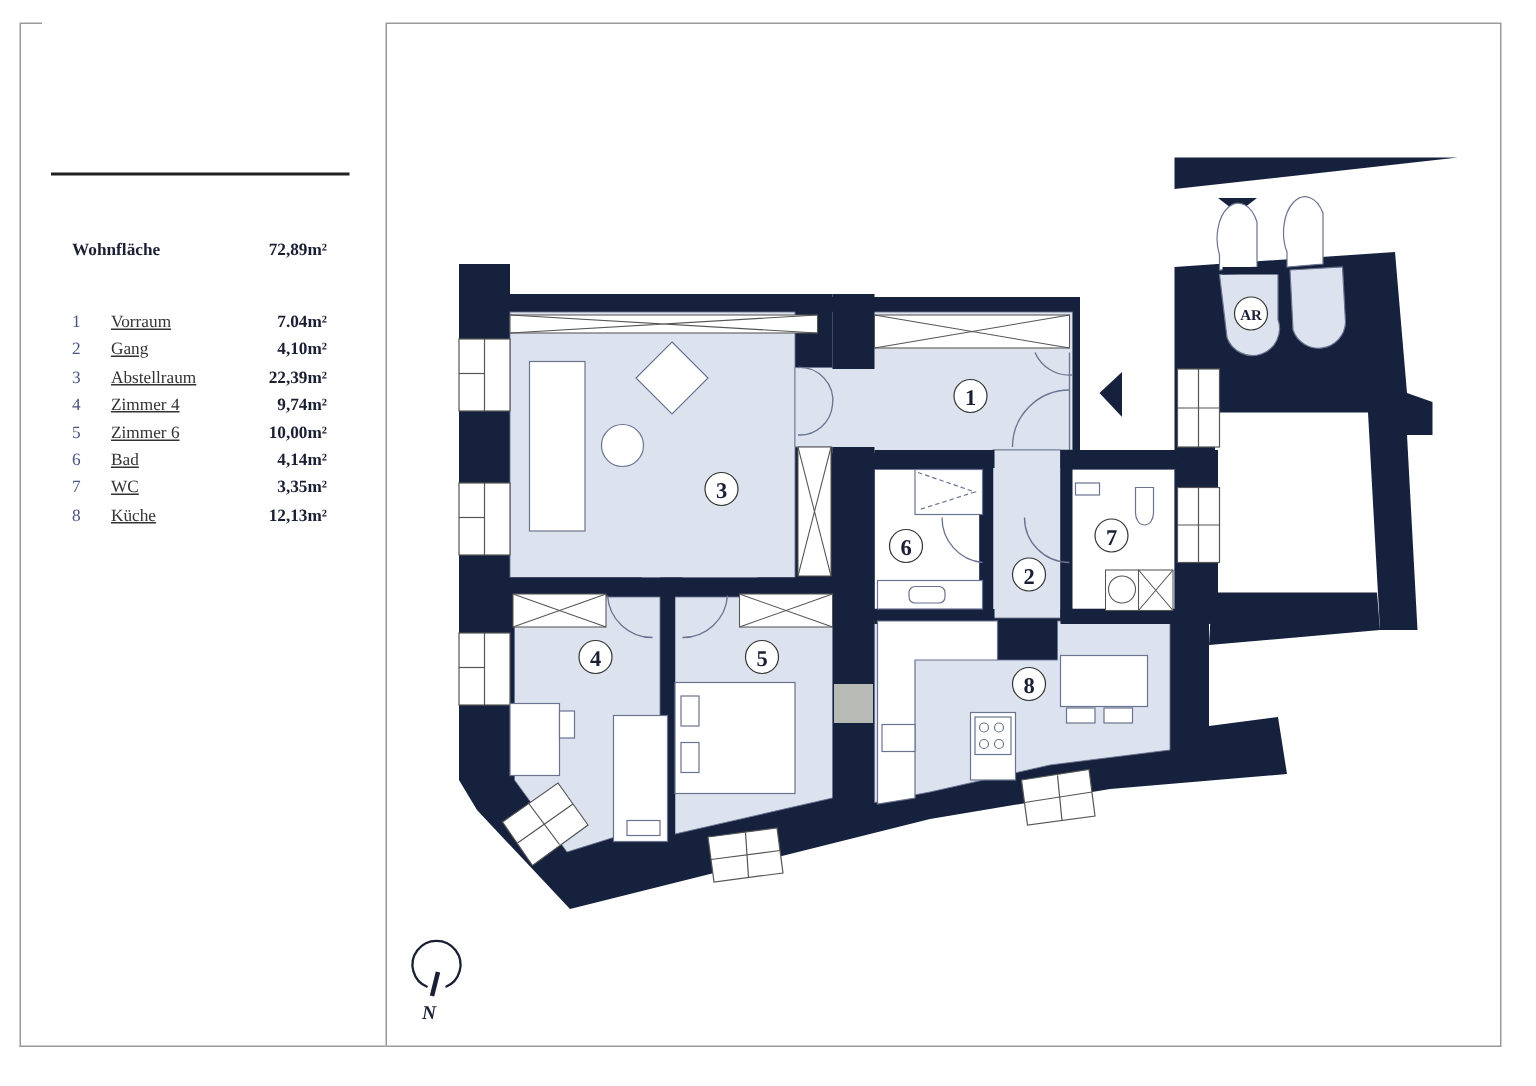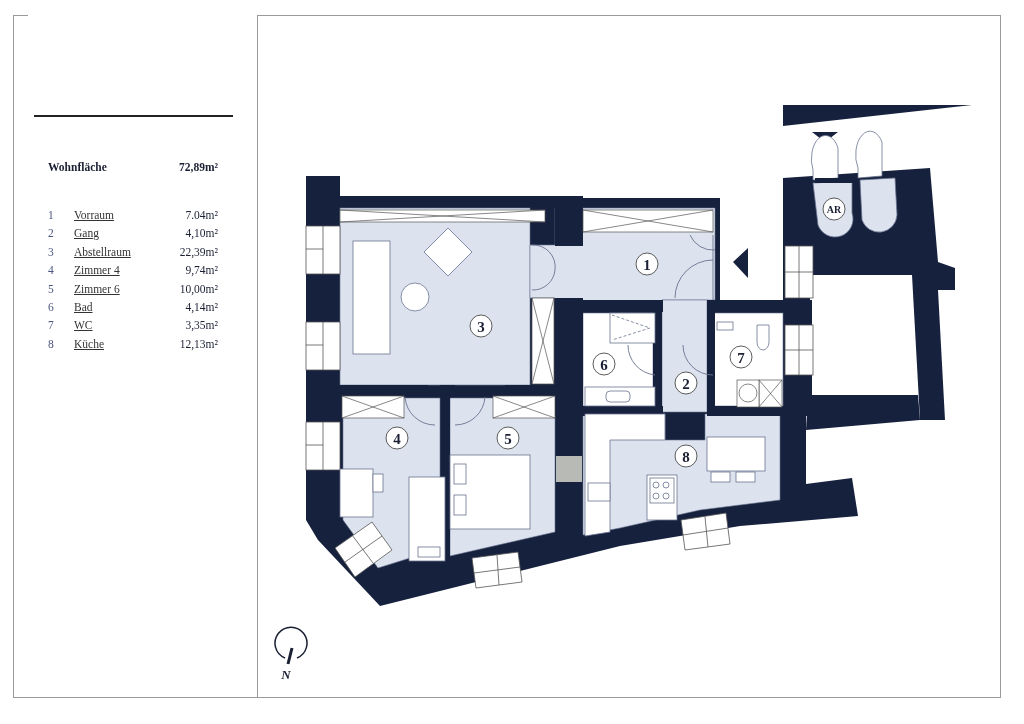--- a/index.html
+++ b/index.html
@@ -10,21 +10,21 @@
   .frame-left::before { content: ""; position: absolute; left: 0; top: 0; width: 14px; border-top: 1px solid #9a9a9a; }
   .frame-right { position: absolute; left: 257px; top: 15px; width: 744px; height: 683px;
                  border: 1px solid #9a9a9a; box-sizing: border-box; }
   .rule { position: absolute; left: 34px; top: 115px; width: 199px; height: 2px; background: #222; }
   .summary { position: absolute; left: 48px; top: 158px; width: 170px; font-size: 11.5px; font-weight: bold; }
   .summary .row { display: flex; justify-content: space-between; height: 18px; line-height: 18px; }
   .rooms { position: absolute; left: 48px; top: 206px; width: 170px; font-size: 11.5px; }
   .rooms .row { display: flex; height: 18.4px; line-height: 18.4px; }
   .rooms .num { width: 26px; color: #4a5480; }
   .rooms .name { flex: 1; color: #333; text-decoration: underline; }
-  .rooms .area { font-weight: normal; text-align: right; }
+  .rooms .area { font-weight: bold; text-align: right; }
   svg.plan { position: absolute; left: 0; top: 0; }
   .label-circle { font-family: "Liberation Serif", "DejaVu Serif", serif; font-weight: bold; }
 </style>
 </head>
 <body>
 
 <div class="frame-left"></div>
 <div class="frame-right"></div>
 <div class="rule"></div>
 

